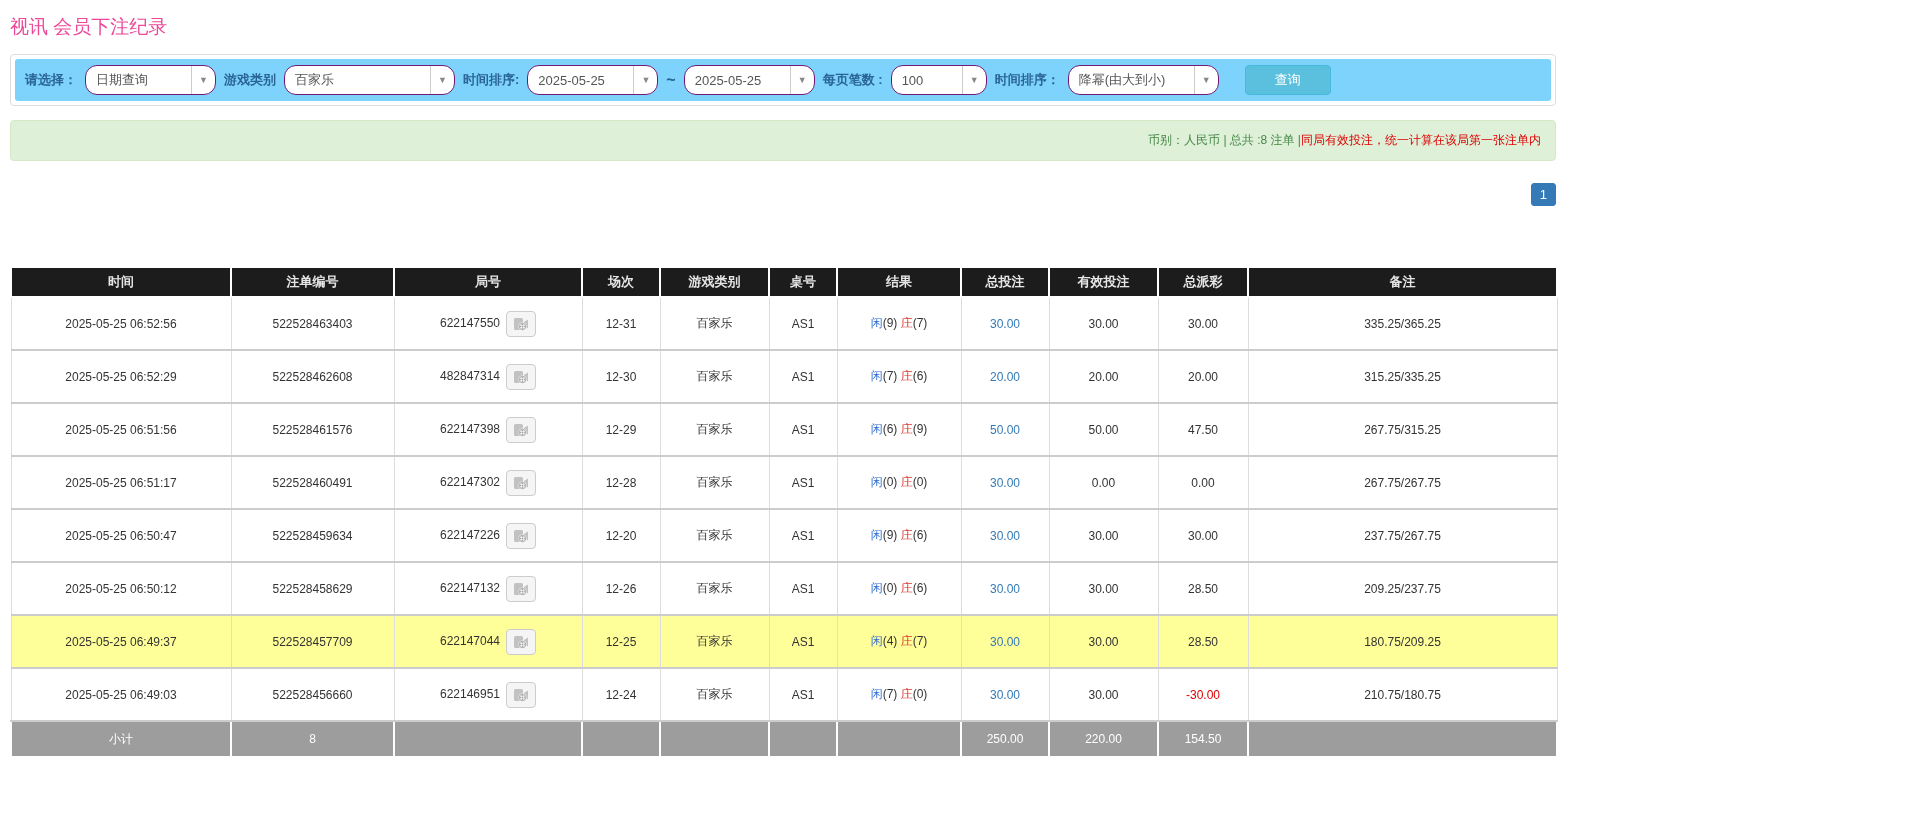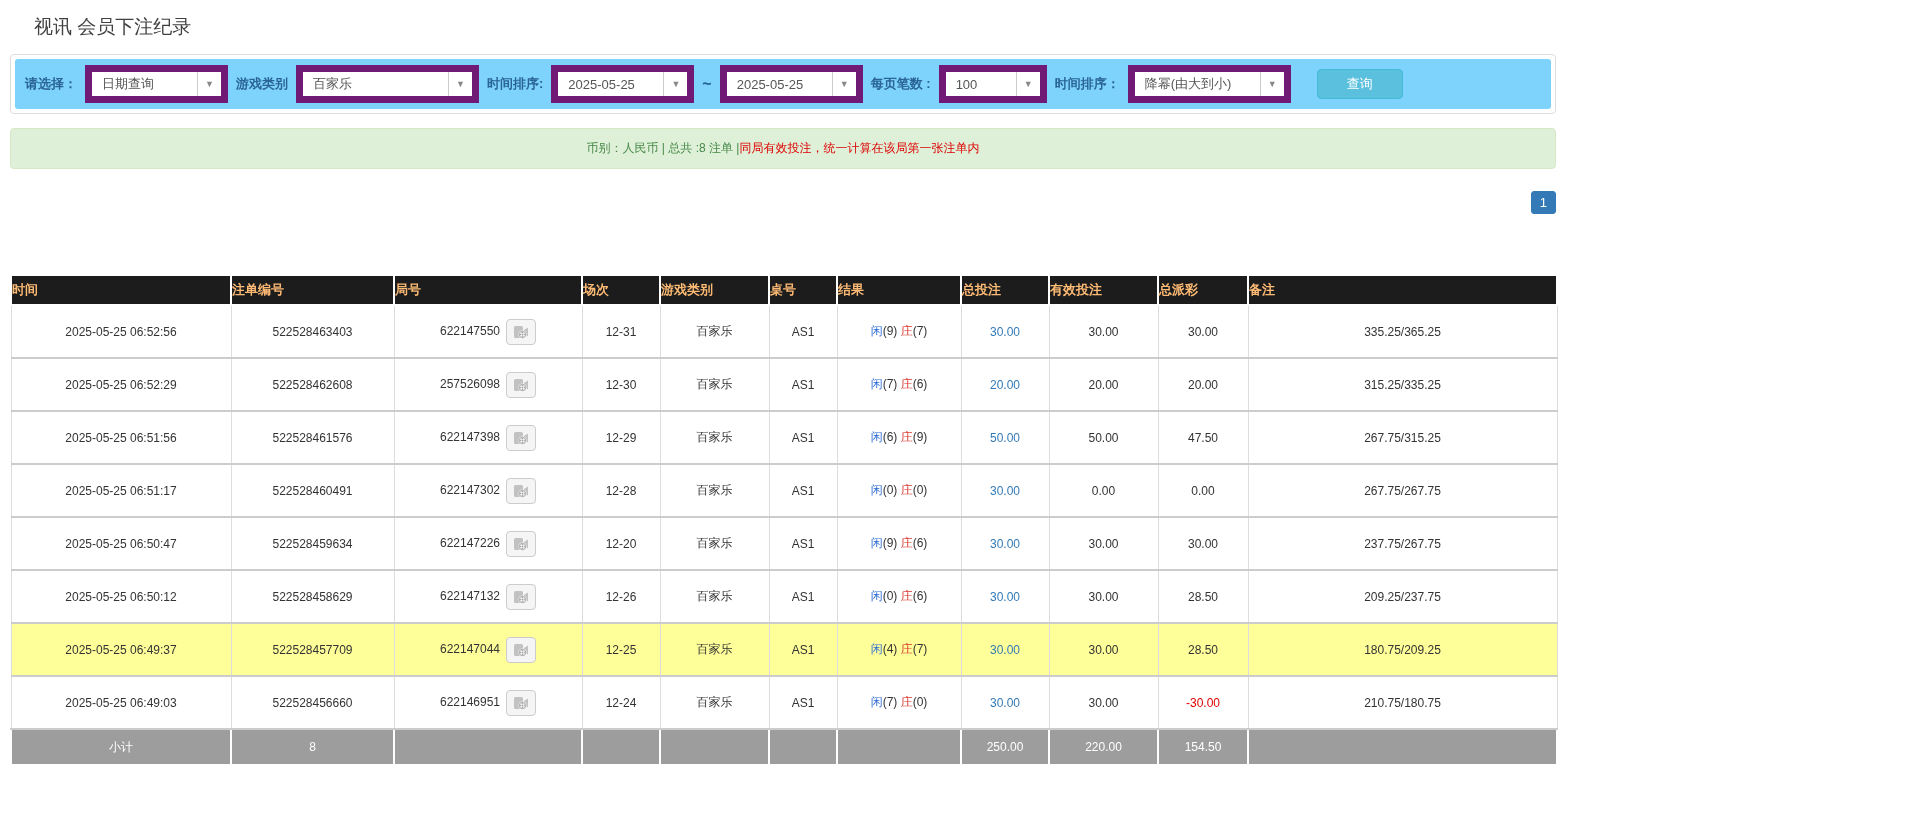--- a/index.html
+++ b/index.html
@@ -1,48 +1,48 @@
 <!DOCTYPE html>
 <html style="--accent: #5bc0de; --link: #337ab7; --player: #2a6ad4; --banker: #d9342b; --negative: #dd0000; --highlight: #ffff99; --header-bg: #1c1c1c; --footer-bg: #9d9d9d;"><head>
 <meta charset="utf-8">
 <style>
   * { box-sizing: border-box; margin: 0; padding: 0; }
   html,body { width:1919px; height:835px; overflow:hidden; background:#fff;
     font-family:"Liberation Sans","DejaVu Sans",sans-serif; position:relative; }
   .content { width:1546px; margin-left:10px; position:relative; }
 
-  .page-title { font-size:19px; color:#404040; margin-top:14px; font-weight:normal;margin-left:24px; }
+  .page-title { font-size:19px; color:#ec4899; margin-top:14px; font-weight:normal; }
 
   
   .filter-panel { margin-top:14px; border:1px solid #ddd; border-radius:4px; padding:4px; background:#fff; }
   .filter-bar { background:#7dd3fc; border-radius:3px; padding:6px 10px; display:flex; align-items:center; gap:8px; }
   .f-label { color:#2a6496; font-weight:bold; font-size:13px; white-space:nowrap; }
-  .sel { display:inline-flex; align-items:center; background:#fff; border:7px solid #701a75; border-radius:0; height:38px; cursor:pointer; }
+  .sel { display:inline-flex; align-items:center; background:#fff; border:1px solid #701a75; border-radius:12px; height:30px; cursor:pointer; }
   .sel .txt { padding:0 10px; color:#555; font-size:13px; white-space:nowrap; }
   .sel .caret-box { width:24px; align-self:stretch; border-left:1px solid #ccc; display:flex; align-items:center; justify-content:center; color:#888; font-size:9px; }
   .w-select .txt { width:105px; }
   .w-game .txt   { width:145px; }
   .w-date .txt   { width:105px; }
   .w-per .txt    { width:70px; }
   .w-sort .txt   { width:125px; }
   .tilde { color:#2a6496; font-weight:bold; }
   .btn-query { margin-left:18px; background:var(--accent,#5bc0de); border:1px solid #46b8da; color:#fff; border-radius:4px; height:30px; padding:0 29px; font-size:13px; cursor:pointer; }
 
   
-  .alert-bar { margin-top:14px; background:#dff0d8; border:1px solid #d6e9c6; border-radius:4px; padding:11px 14px; display:flex; justify-content:center; align-items:center; font-size:12px; }
+  .alert-bar { margin-top:14px; background:#dff0d8; border:1px solid #d6e9c6; border-radius:4px; padding:11px 14px; display:flex; justify-content:flex-end; align-items:center; font-size:12px; }
   .alert-left  { color:#468847; }
   .alert-right { color:var(--negative,#dd0000); }
 
   
   .pagination-top { margin-top:22px; text-align:right; height:23px; }
   .page-badge { display:inline-block; min-width:22px; padding:3px 8px; background:var(--link,#337ab7); border:1px solid #337ab7; color:#fff; font-size:13px; text-align:center; border-radius:3px; cursor:pointer; }
 
   
   table.records { margin-top:60px; width:1546px; table-layout:fixed; border-collapse:collapse; font-size:12px; color:#333; }
-  table.records th { background:var(--header-bg,#1c1c1c); color:#fdba74; font-weight:bold; font-size:13px; height:30px; border:2px solid #fff; text-align:left; }
+  table.records th { background:var(--header-bg,#1c1c1c); color:#e5e5e5; font-weight:bold; font-size:13px; height:30px; border:2px solid #fff; text-align:center; }
   table.records tbody td { height:53px; text-align:center; border:1px solid #ddd; border-bottom:2px solid #ccc; background:#fff; vertical-align:middle; }
   table.records tbody tr.hl td { background:var(--highlight,#ffff99); }
   table.records tfoot td { background:var(--footer-bg,#9d9d9d); color:#fff; height:36px; border:2px solid #fff; text-align:center; font-size:12px; }
 
   .lnk { color:var(--link,#337ab7); text-decoration:none; cursor:pointer; }
   .neg { color:var(--negative,#dd0000); }
   .res-p { color:var(--player,#2a6ad4); }
   .res-b { color:var(--banker,#d9342b); }
 
   .video-btn { display:inline-flex; align-items:center; justify-content:center; width:30px; height:26px; margin-left:6px; vertical-align:middle; background:#f5f5f5; border:1px solid #ccc; border-radius:4px; cursor:pointer; }
@@ -155,21 +155,21 @@
           <td>AS1</td>
           <td><span class="res-p">闲</span><span>(9) </span><span class="res-b">庄</span><span>(7)</span></td>
           <td><a class="lnk">30.00</a></td>
           <td>30.00</td>
           <td><span>30.00</span></td>
           <td>335.25/365.25</td>
         </tr>
         <tr>
           <td>2025-05-25 06:52:29</td>
           <td>522528462608</td>
-          <td><span>257526098</span><span class="video-btn">
+          <td><span>482847314</span><span class="video-btn">
   <svg width="16" height="14" viewBox="0 0 16 14">
     <rect x="1" y="1" width="9" height="12" rx="1.5" fill="#c2c2c2"></rect>
     <path d="M11 5 L15 2.5 L15 11.5 L11 9 Z" fill="#c2c2c2"></path>
     <circle cx="9.5" cy="9.5" r="4" fill="#f5f5f5"></circle>
     <circle cx="9.5" cy="9.5" r="3.2" fill="none" stroke="#aaa" stroke-width="1"></circle>
     <circle cx="9.5" cy="9.5" r="0.9" fill="#aaa"></circle>
     <circle cx="9.5" cy="7.4" r="0.8" fill="#aaa"></circle>
     <circle cx="9.5" cy="11.6" r="0.8" fill="#aaa"></circle>
     <circle cx="7.4" cy="9.5" r="0.8" fill="#aaa"></circle>
     <circle cx="11.6" cy="9.5" r="0.8" fill="#aaa"></circle>

